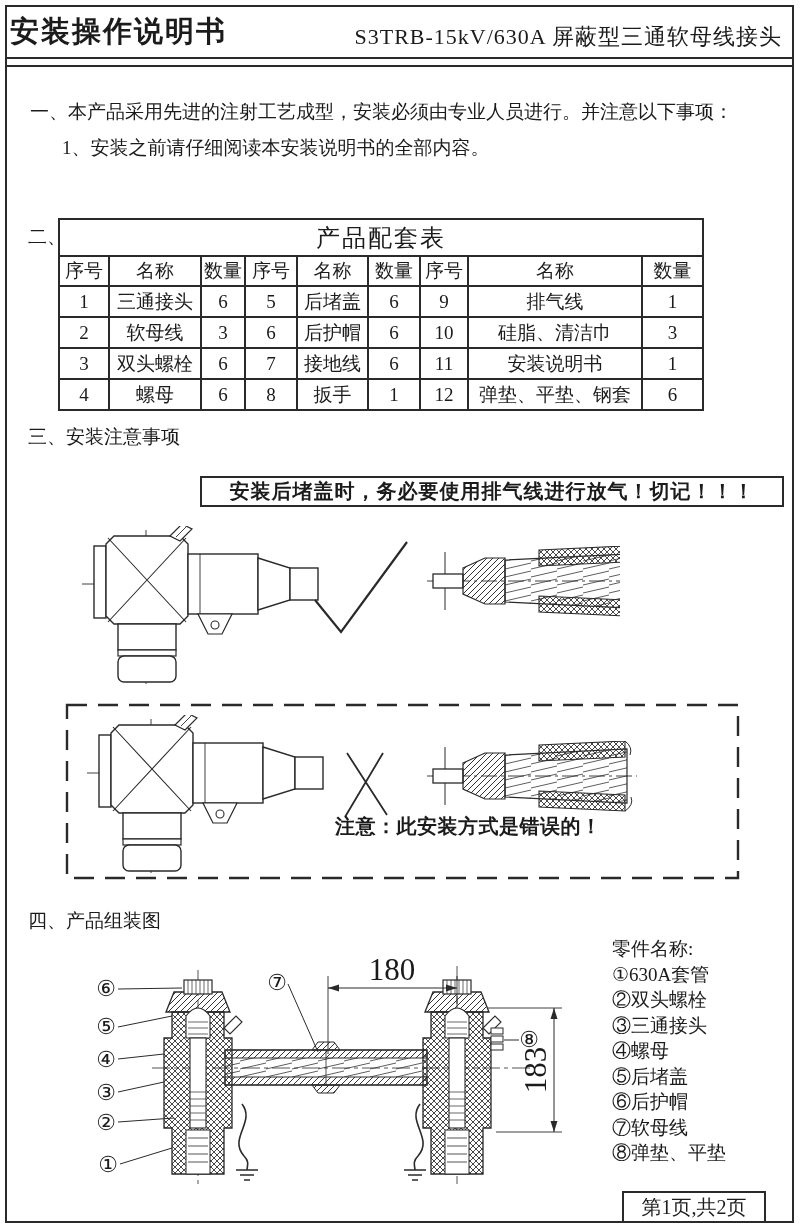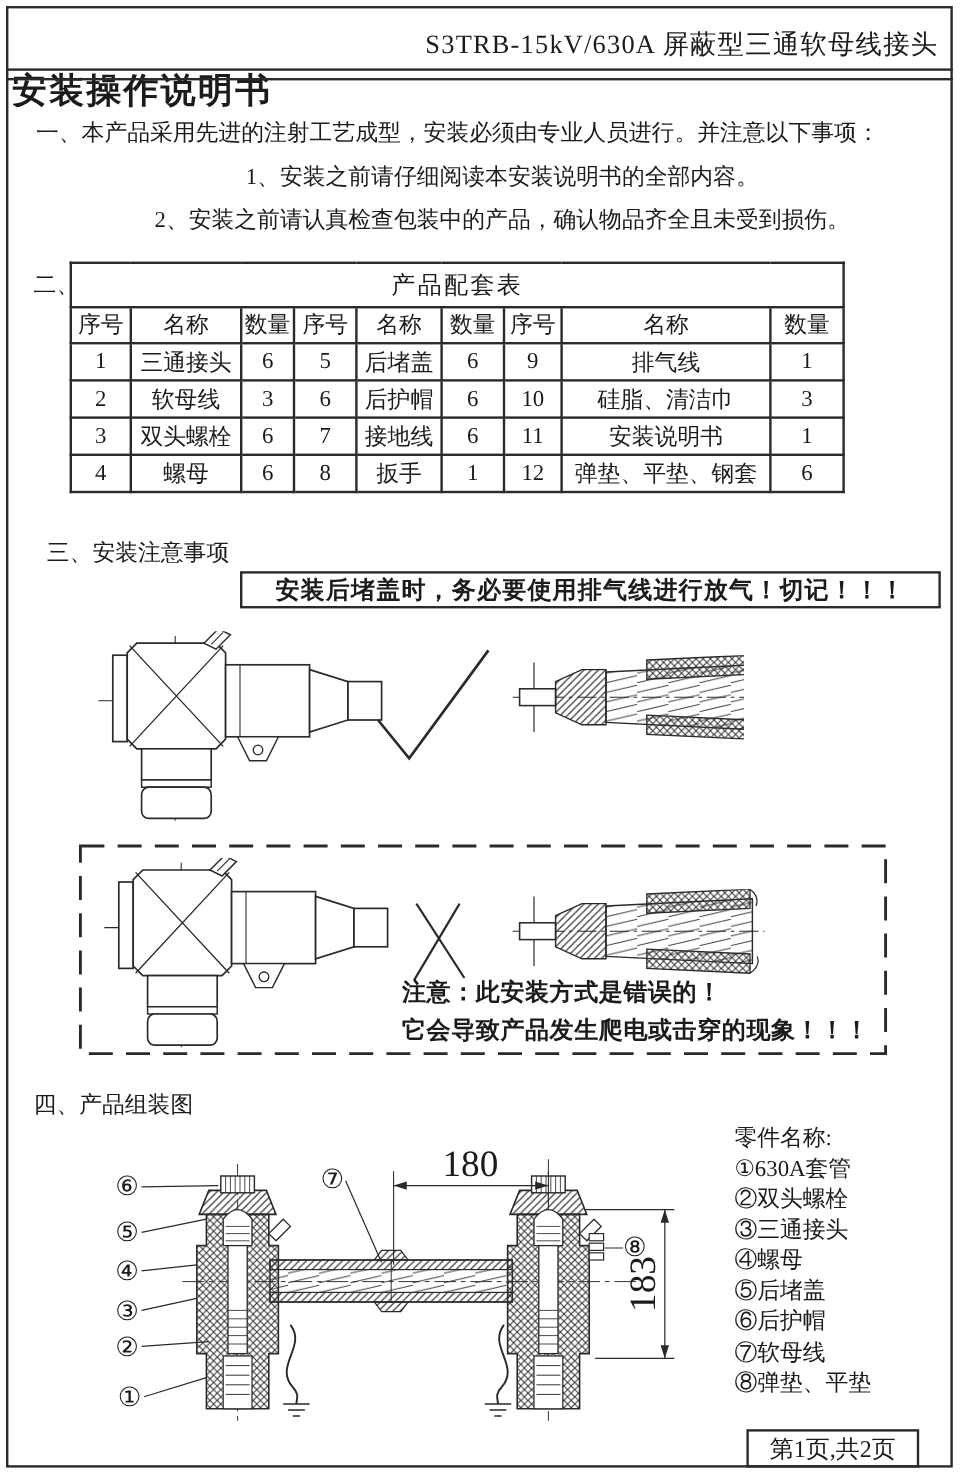--- a/index.html
+++ b/index.html
@@ -10,44 +10,44 @@
     color:#1b1b1b;
     overflow:hidden;
   }
   .abs { position:absolute; }
   .page-border {
     left:5px; top:5px; width:789px; height:1218px;
     border:2px solid #2a2a2a;
   }
   .doc-title {
     left:10px; top:12px;
-    font-size:29px; font-weight:bold; letter-spacing:2px;margin-top:44px;
+    font-size:29px; font-weight:bold; letter-spacing:2px;
   }
   .product-title {
     right:18px; top:22px;
     font-size:22px; letter-spacing:1px;
   }
   .double-rule {
     left:5px; top:57px; width:789px; height:10px;
     border-top:2px solid #2a2a2a; border-bottom:2px solid #2a2a2a;
   }
   .sec1 { left:30px; top:94px; width:745px; font-size:19px; line-height:36px; }
-  .sec1 .sub { padding-left:32px;text-align:center; }
+  .sec1 .sub { padding-left:32px; }
   .sec-label { font-size:19px; }
   .lbl-2 { left:28px; top:224px; }
-  .lbl-3 { left:28px; top:448px;margin-left:11px; }
+  .lbl-3 { left:28px; top:424px; }
   .lbl-4 { left:28px; top:908px; }
 
   table.kit {
     left:58px; top:218px; width:644px;
     border-collapse:collapse; table-layout:fixed;
     font-size:19px; text-align:center;
   }
   table.kit td { border:2px solid #2a2a2a; padding:0; height:31px; }
-  table.kit td.title-cell { height:37px; font-size:20px; letter-spacing:2px; }
+  table.kit td.title-cell { height:37px; font-size:24px; letter-spacing:2px; }
   table.kit td.hdr { height:30px; }
 
   .warning-box {
     left:200px; top:476px; width:584px; height:31px;
     border:2px solid #2a2a2a;
     display:flex; align-items:center; justify-content:center;
     font-size:20px; font-weight:bold; letter-spacing:1px;
   }
   .fig1 { left:75px; top:518px; width:545px; height:172px; }
   .wrong-box { left:65px; top:703px; width:675px; height:177px; }
@@ -120,21 +120,20 @@
 
 <div class="abs page-border"></div>
 
 <div class="abs doc-title">安装操作说明书</div>
 <div class="abs product-title">S3TRB-15kV/630A 屏蔽型三通软母线接头</div>
 <div class="abs double-rule"></div>
 
 <div class="abs sec1">
   <div>一、本产品采用先进的注射工艺成型，安装必须由专业人员进行。并注意以下事项：</div>
   <div class="sub">1、安装之前请仔细阅读本安装说明书的全部内容。</div>
-  <div class="sub">2、安装之前请认真检查包装中的产品，确认物品齐全且未受到损伤。</div>
 </div>
 
 <div class="abs sec-label lbl-2">二、</div>
 <table class="abs kit">
   <colgroup>
     <col style="width:50px">
       <col style="width:92px">
       <col style="width:44px">
     <col style="width:52px">
       <col style="width:71px">
@@ -219,21 +218,20 @@
     <rect x="2" y="2" width="671" height="173" fill="none" stroke="#2a2a2a" stroke-width="2.4" stroke-dasharray="20 11"></rect>
   </svg>
   <svg class="fig-wrong-svg" width="675" height="177" viewBox="0 0 675 177">
     <use href="#sym-connector" x="20" y="12"></use>
     <g>
       <path d="M282,50 L322,112 M318,50 L280,114" stroke="#2a2a2a" stroke-width="1.8" fill="none"></path>
     </g>
     <use href="#sym-cable" x="362" y="38"></use>
   </svg>
   <div class="wrong-note note-l1">注意：此安装方式是错误的！</div>
-  <div class="wrong-note note-l2">它会导致产品发生爬电或击穿的现象！！！</div>
 </div>
 
 <div class="abs sec-label lbl-4">四、产品组装图</div>
 
 <svg class="abs assembly" width="562" height="250" viewBox="0 0 562 250">
 
   <path d="M140,28 V242 M399,24 V242 M94,126 H474" stroke="#2a2a2a" stroke-width="0.8" stroke-dasharray="18 4 4 4" fill="none"></path>
 
   <g>
     <rect x="167" y="116" width="202" height="19" fill="url(#strand)" stroke="none"></rect>

